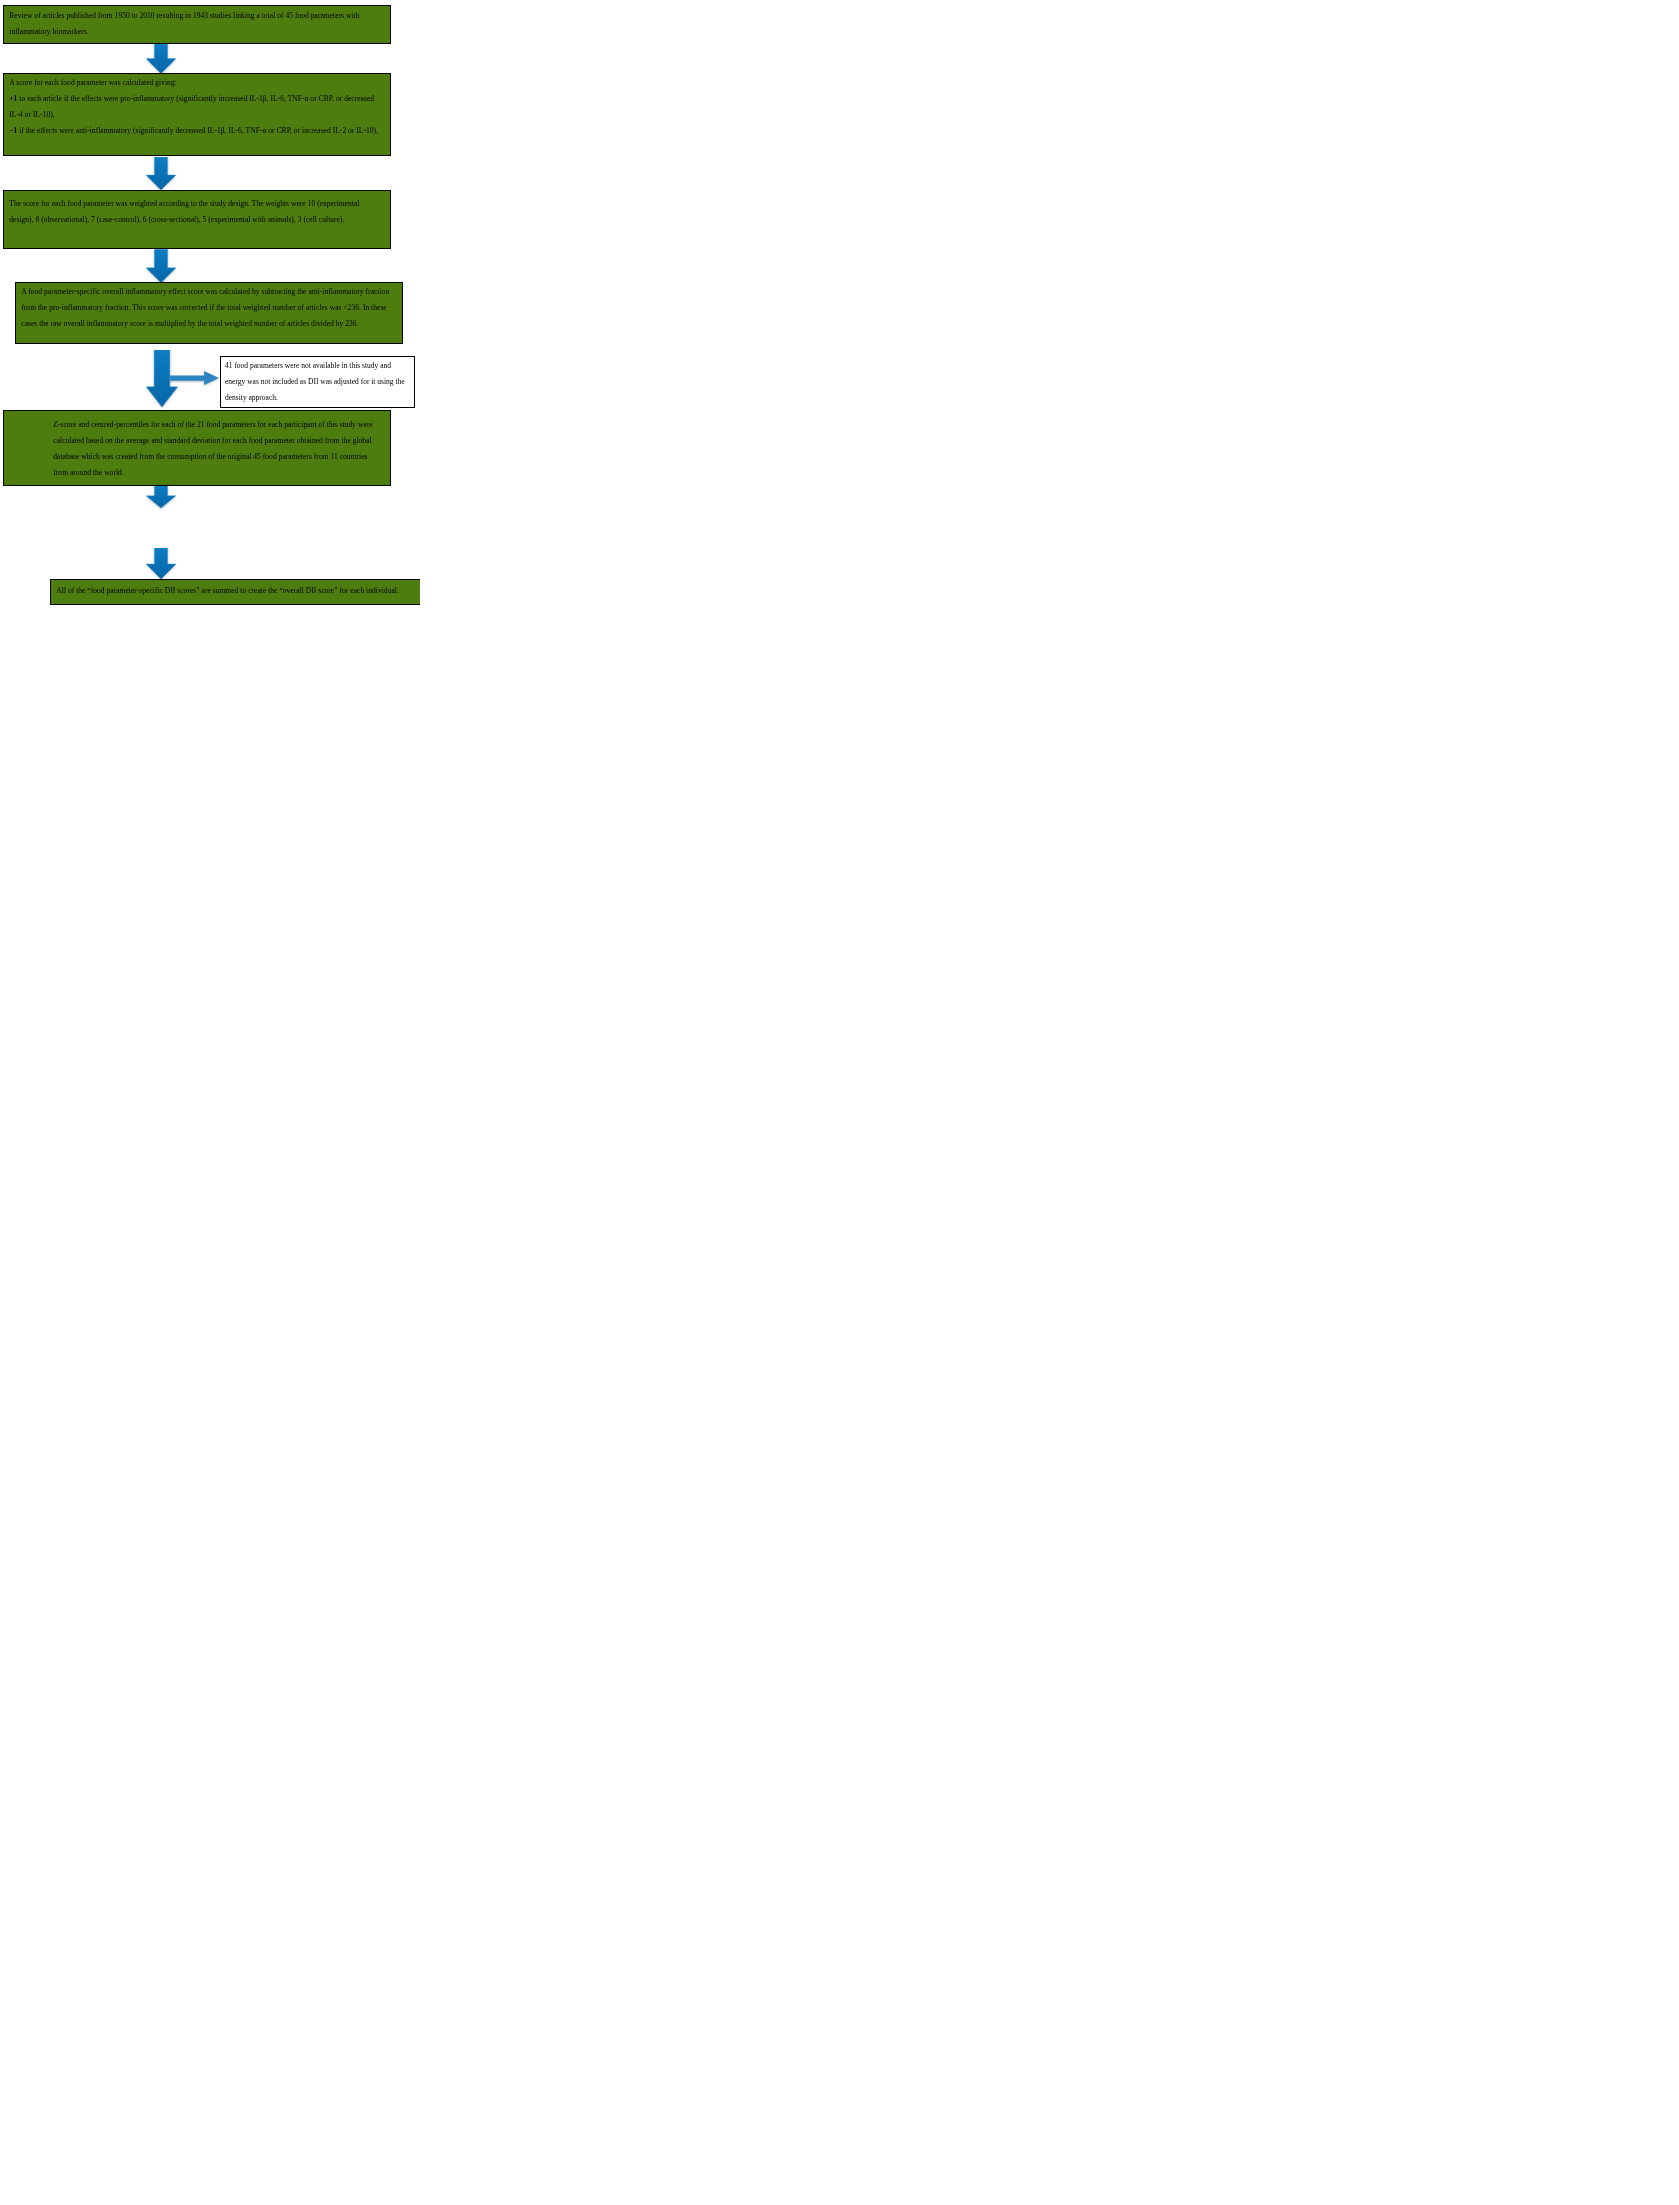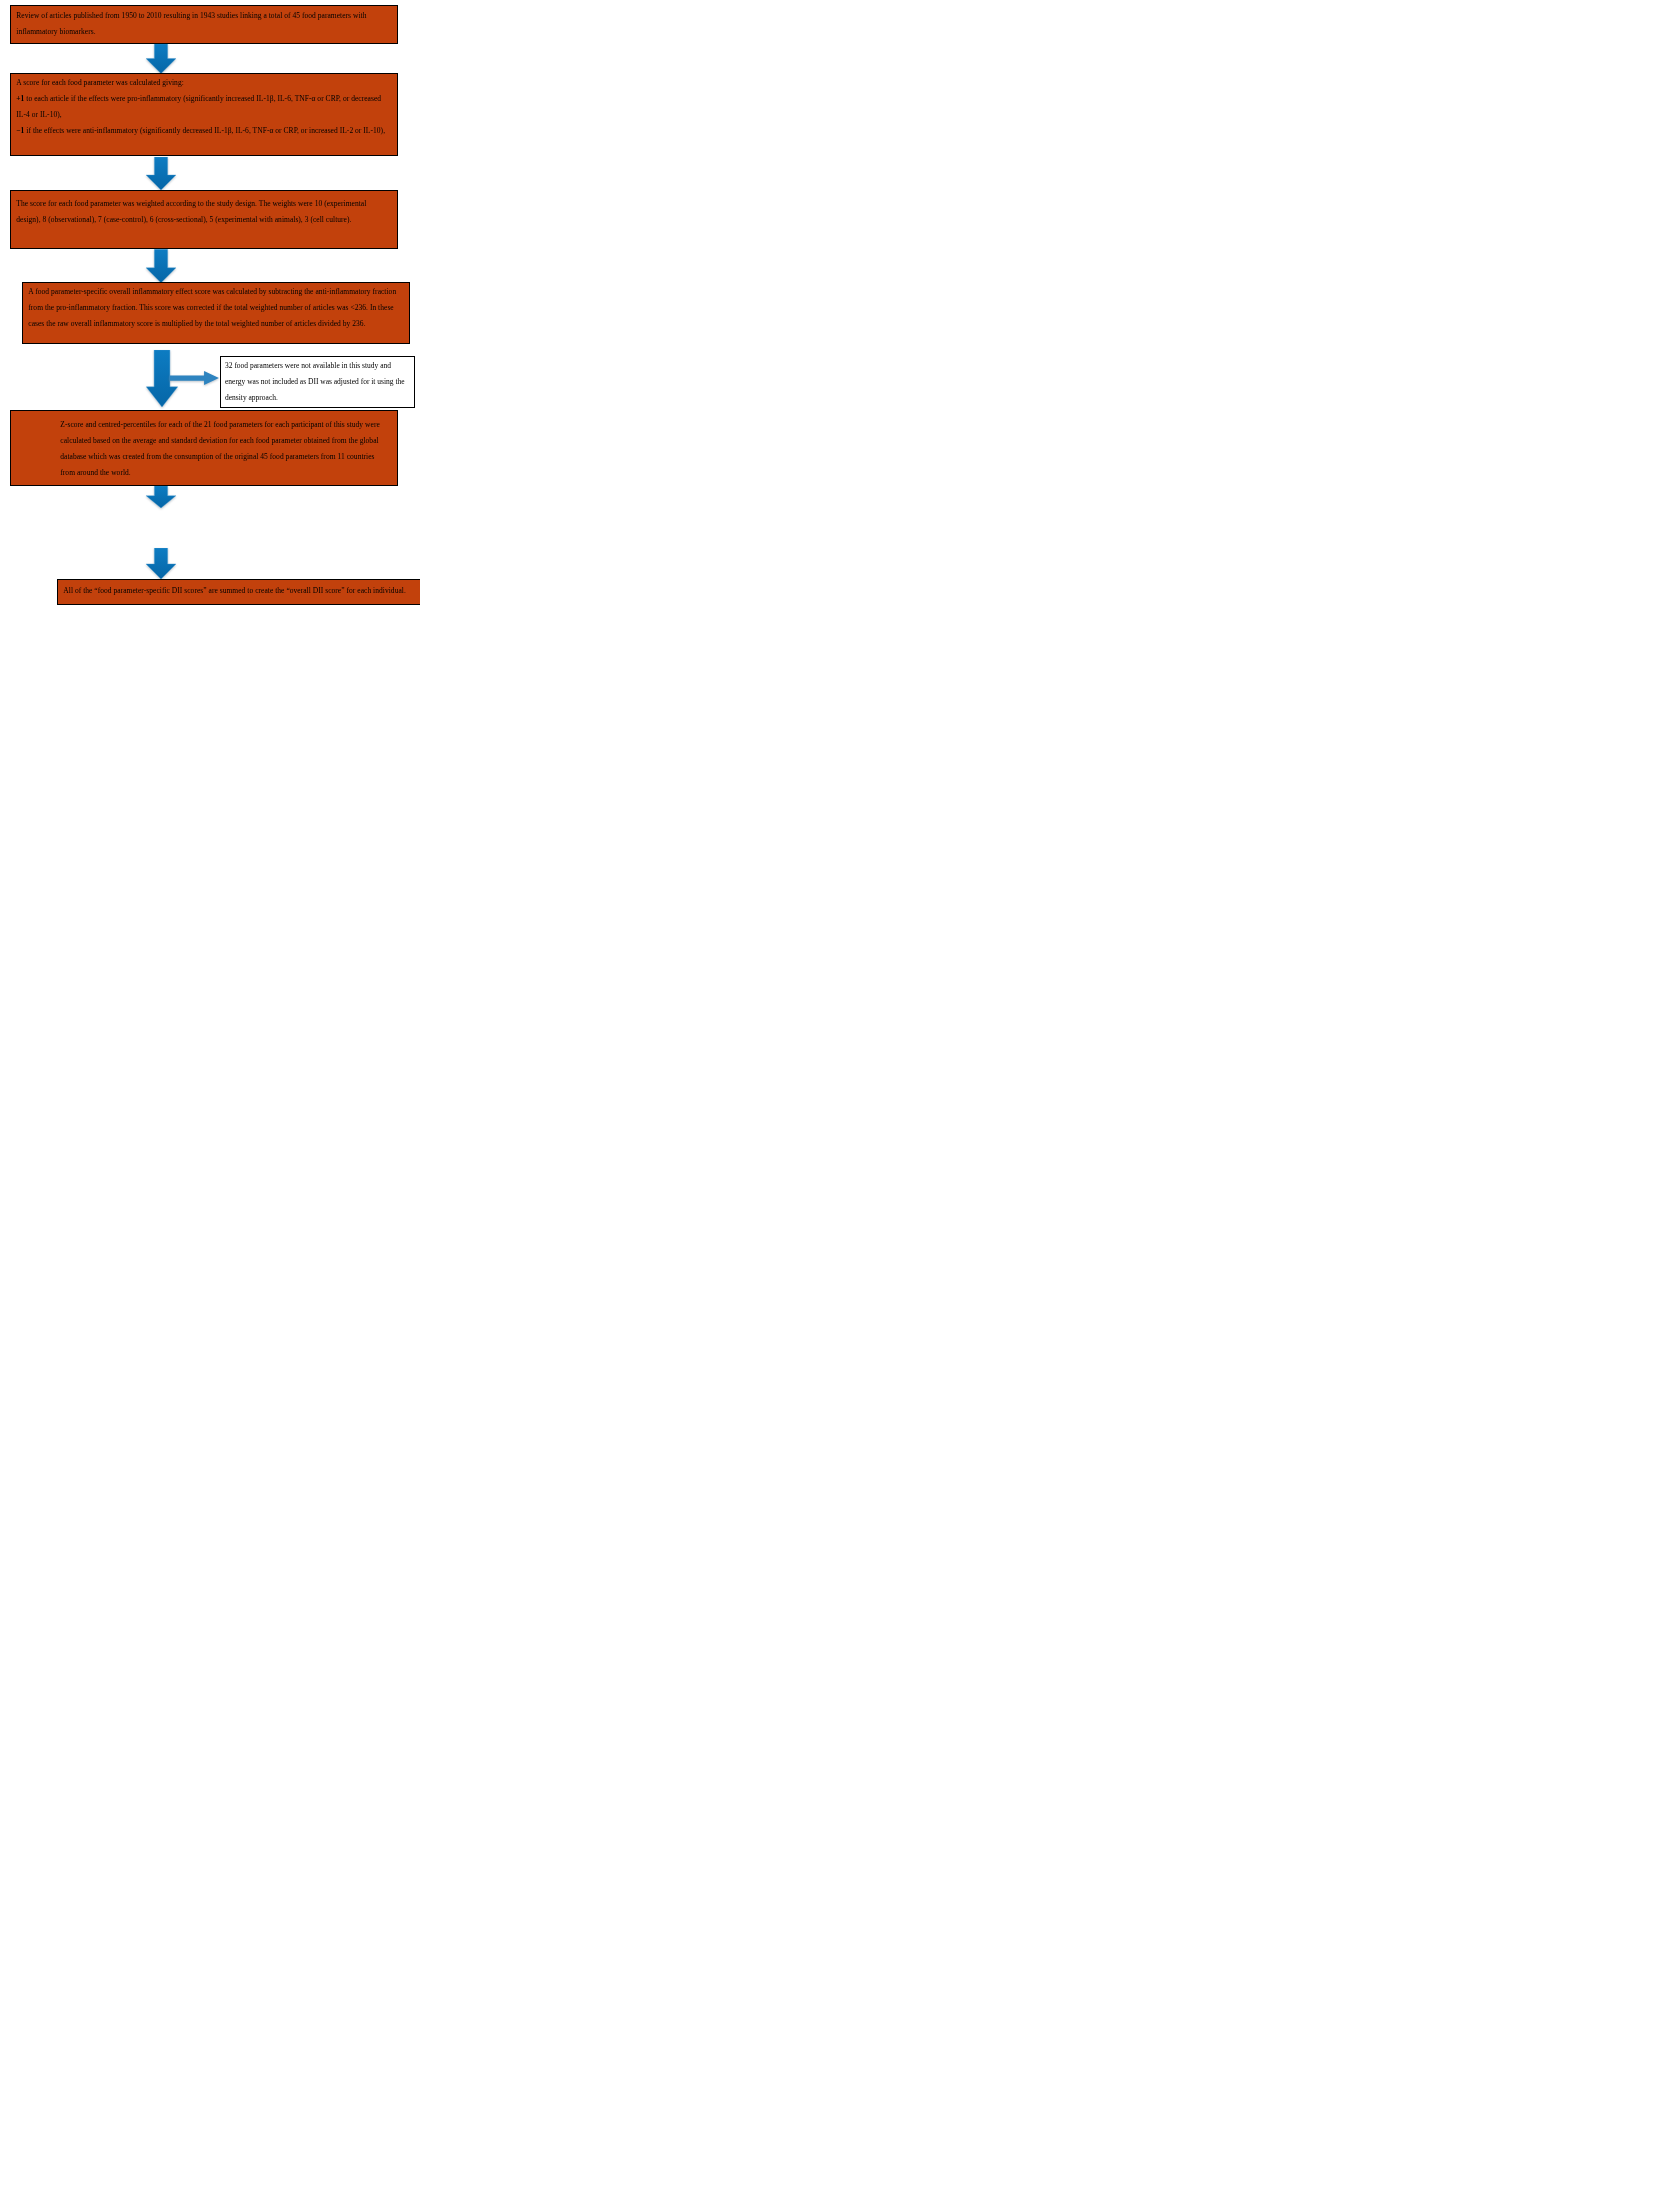--- a/index.html
+++ b/index.html
@@ -11,25 +11,25 @@
     position: relative;
     width: 420px;
     height: 625px;
     background: var(--c-background, #ffffff);
     font-family: "Liberation Serif", "DejaVu Serif", serif;
     color: var(--c-text, #000000);
     overflow: hidden;
   }
   .fbox {
     position: absolute;
-    left: 10px;
+    left: 3px;
     width: 388px;
     box-sizing: border-box;
     border: 1.3px solid var(--c-box-border, #000000);
-    background: #c2410c;
+    background: #4d7c0f;
   }
   .fbox p {
     margin: 0;
     padding: 0 6.2px 0 5.3px;
     font-size: 7.5px;
     line-height: 16px;
     letter-spacing: 0.04px;
   }
   .fbox strong { font-weight: bold; }
   .sidebox {
@@ -118,21 +118,21 @@
 
   <svg class="arrow" style="left:146px; top:350px" width="32" height="57" viewBox="0 0 72 130">
     <polygon class="block" points="18,0 54,0 54,84 72,84 36,130 0,84 18,84"></polygon>
   </svg>
 
   <svg class="arrow" style="left:169px; top:371px" width="50" height="14" viewBox="0 0 114 32">
     <polygon class="branch" points="0,10 80,10 80,0 114,16 80,32 80,22 0,22"></polygon>
   </svg>
 
   <section class="sidebox">
-    <p>32 food parameters were not available in this study and energy was not included as DII was adjusted for it using the density approach.</p>
+    <p>41 food parameters were not available in this study and energy was not included as DII was adjusted for it using the density approach.</p>
   </section>
 
   <section class="fbox" id="box5">
     <p>Z-score and centred-percentiles for each of the 21 food parameters for each participant of this study were calculated based on the average and standard deviation for each food parameter obtained from the global database which was created from the consumption of the original 45 food parameters from 11 countries from around the world.</p>
   </section>
 
   <svg class="arrow" style="left:146px; top:486px" width="30" height="22" viewBox="0 0 68 50">
     <polygon class="block" points="19,0 49,0 49,22 68,22 34,50 0,22 19,22"></polygon>
   </svg>
 

